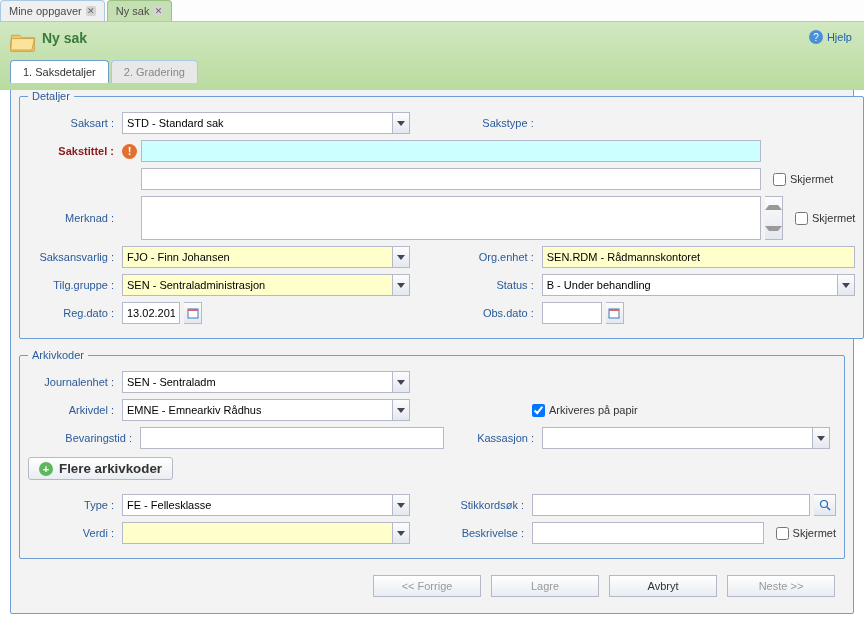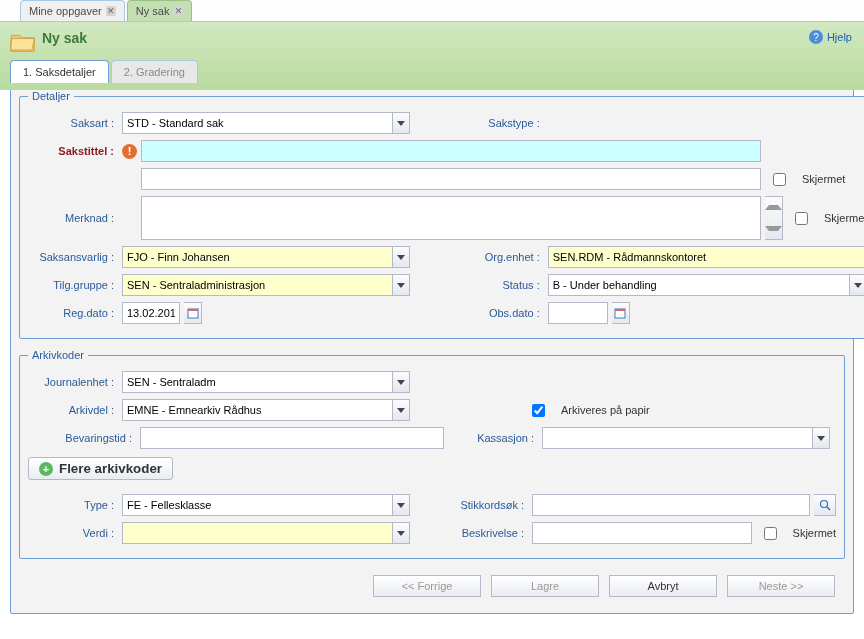--- a/index.html
+++ b/index.html
@@ -8,21 +8,21 @@
   font-size: 11px;
   background: #fff;
   color: #333;
   width: 864px;
   height: 639px;
   overflow: hidden;
 }
 .outer-tabs {
   display: flex;
   border-bottom: 1px solid #a7c9e3;
-  padding: 0 20px;
+  padding: 0 0;
   background: #fdfdfd;
 }
 .outer-tab {
   padding: 4px 8px;
   border: 1px solid #a7c9e3;
   border-bottom: none;
   border-radius: 4px 4px 0 0;
   margin-right: 2px;
   background: #f0f0f0;
   display: flex;
@@ -182,21 +182,21 @@
   flex: 1;
   display: flex; align-items: center; justify-content: center;
   cursor: pointer;
 }
 .scroll-arrows .up {
   width:0;height:0;border-left:4px solid transparent;border-right:4px solid transparent;border-bottom:5px solid #999;
 }
 .scroll-arrows .down {
   width:0;height:0;border-left:4px solid transparent;border-right:4px solid transparent;border-top:5px solid #999;
 }
-.checkbox-wrap { display: flex; align-items: center; gap: 16px; margin-left: 8px; }
+.checkbox-wrap { display: flex; align-items: center; gap: 4px; margin-left: 8px; }
 .checkbox-wrap input { width: 13px; height: 13px; }
 .alert-icon {
   width: 15px; height: 15px;
   border-radius: 50%;
   background: #e07030;
   color: #fff;
   display: flex; align-items: center; justify-content: center;
   font-size: 11px;
   font-weight: bold;
 }

